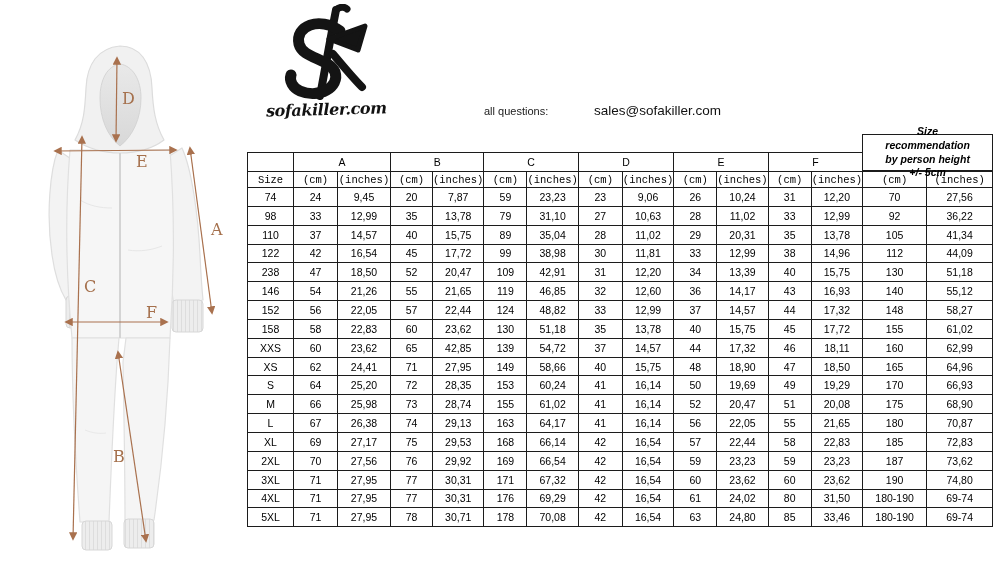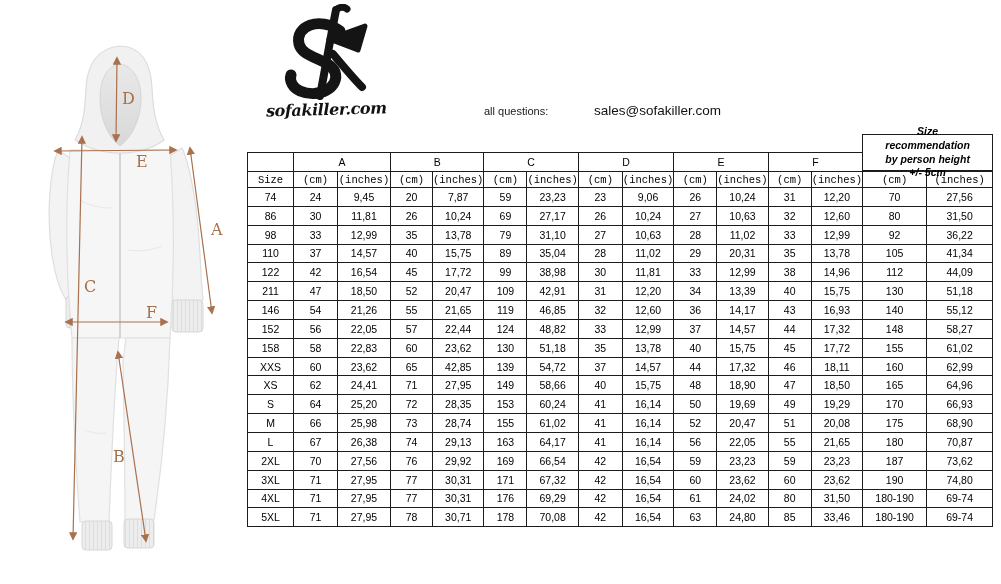--- a/index.html
+++ b/index.html
@@ -191,37 +191,20 @@
           <td>23</td>
           <td>9,06</td>
           <td>26</td>
           <td>10,24</td>
           <td>31</td>
           <td>12,20</td>
           <td>70</td>
           <td>27,56</td>
         </tr>
         <tr>
-          <th class="size-cell">86</th>
-          <td>30</td>
-          <td>11,81</td>
-          <td>26</td>
-          <td>10,24</td>
-          <td>69</td>
-          <td>27,17</td>
-          <td>26</td>
-          <td>10,24</td>
-          <td>27</td>
-          <td>10,63</td>
-          <td>32</td>
-          <td>12,60</td>
-          <td>80</td>
-          <td>31,50</td>
-        </tr>
-        <tr>
           <th class="size-cell">98</th>
           <td>33</td>
           <td>12,99</td>
           <td>35</td>
           <td>13,78</td>
           <td>79</td>
           <td>31,10</td>
           <td>27</td>
           <td>10,63</td>
           <td>28</td>
@@ -259,21 +242,21 @@
           <td>30</td>
           <td>11,81</td>
           <td>33</td>
           <td>12,99</td>
           <td>38</td>
           <td>14,96</td>
           <td>112</td>
           <td>44,09</td>
         </tr>
         <tr>
-          <th class="size-cell">211</th>
+          <th class="size-cell">238</th>
           <td>47</td>
           <td>18,50</td>
           <td>52</td>
           <td>20,47</td>
           <td>109</td>
           <td>42,91</td>
           <td>31</td>
           <td>12,20</td>
           <td>34</td>
           <td>13,39</td>
@@ -412,20 +395,37 @@
           <td>41</td>
           <td>16,14</td>
           <td>56</td>
           <td>22,05</td>
           <td>55</td>
           <td>21,65</td>
           <td>180</td>
           <td>70,87</td>
         </tr>
         <tr>
+          <th class="size-cell">XL</th>
+          <td>69</td>
+          <td>27,17</td>
+          <td>75</td>
+          <td>29,53</td>
+          <td>168</td>
+          <td>66,14</td>
+          <td>42</td>
+          <td>16,54</td>
+          <td>57</td>
+          <td>22,44</td>
+          <td>58</td>
+          <td>22,83</td>
+          <td>185</td>
+          <td>72,83</td>
+        </tr>
+        <tr>
           <th class="size-cell">2XL</th>
           <td>70</td>
           <td>27,56</td>
           <td>76</td>
           <td>29,92</td>
           <td>169</td>
           <td>66,54</td>
           <td>42</td>
           <td>16,54</td>
           <td>59</td>

